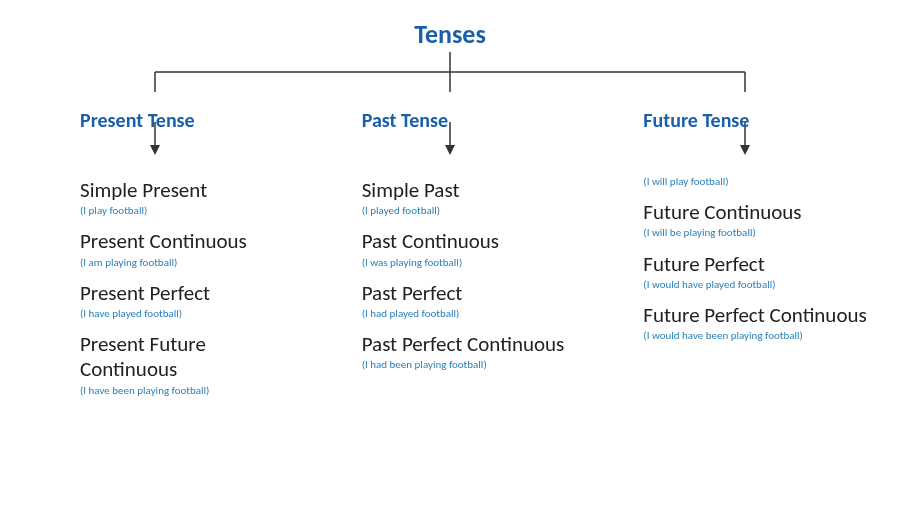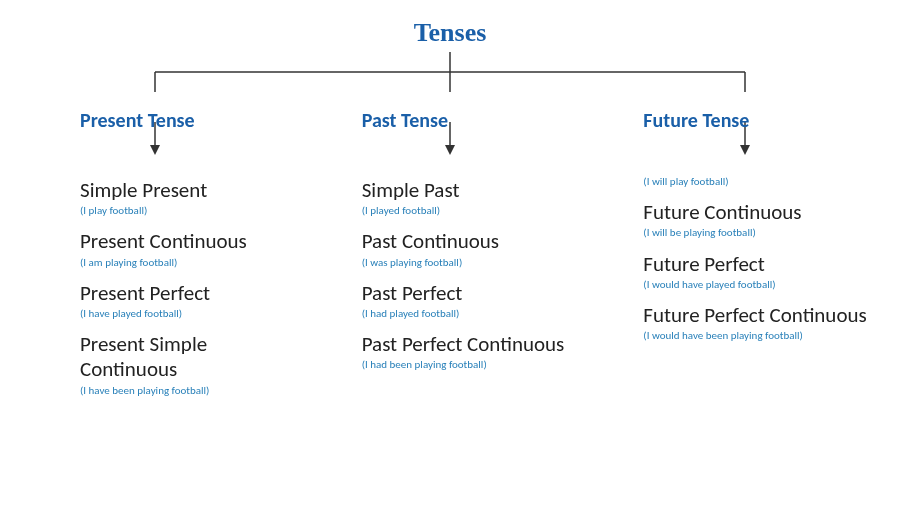--- a/index.html
+++ b/index.html
@@ -19,21 +19,20 @@
       flex-direction: column;
       align-items: center;
     }
 
     
     .title-row {
       display: flex;
       justify-content: center;
       padding-top: 18px;
       width: 100%;
-      font-family: Liberation Serif, serif;
     }
 
     .title {
       font-size: 26px;
       font-weight: bold;
       color: #1a5fa8;
     }
 
     
     .connectors-svg {
@@ -135,21 +134,21 @@
 
       <div class="tense-name">Simple Present</div>
       <div class="tense-example">(I play football)</div>
 
       <div class="tense-name">Present Continuous</div>
       <div class="tense-example">(I am playing football)</div>
 
       <div class="tense-name">Present Perfect</div>
       <div class="tense-example">(I have played football)</div>
 
-      <div class="tense-name">Present Simple Continuous</div>
+      <div class="tense-name">Present Future Continuous</div>
       <div class="tense-example">(I have been playing football)</div>
     </div>
 
     <div class="column">
       <div class="col-header">Past Tense</div>
       <div class="arrow-spacer"></div>
 
       <div class="tense-name">Simple Past</div>
       <div class="tense-example">(I played football)</div>
 

